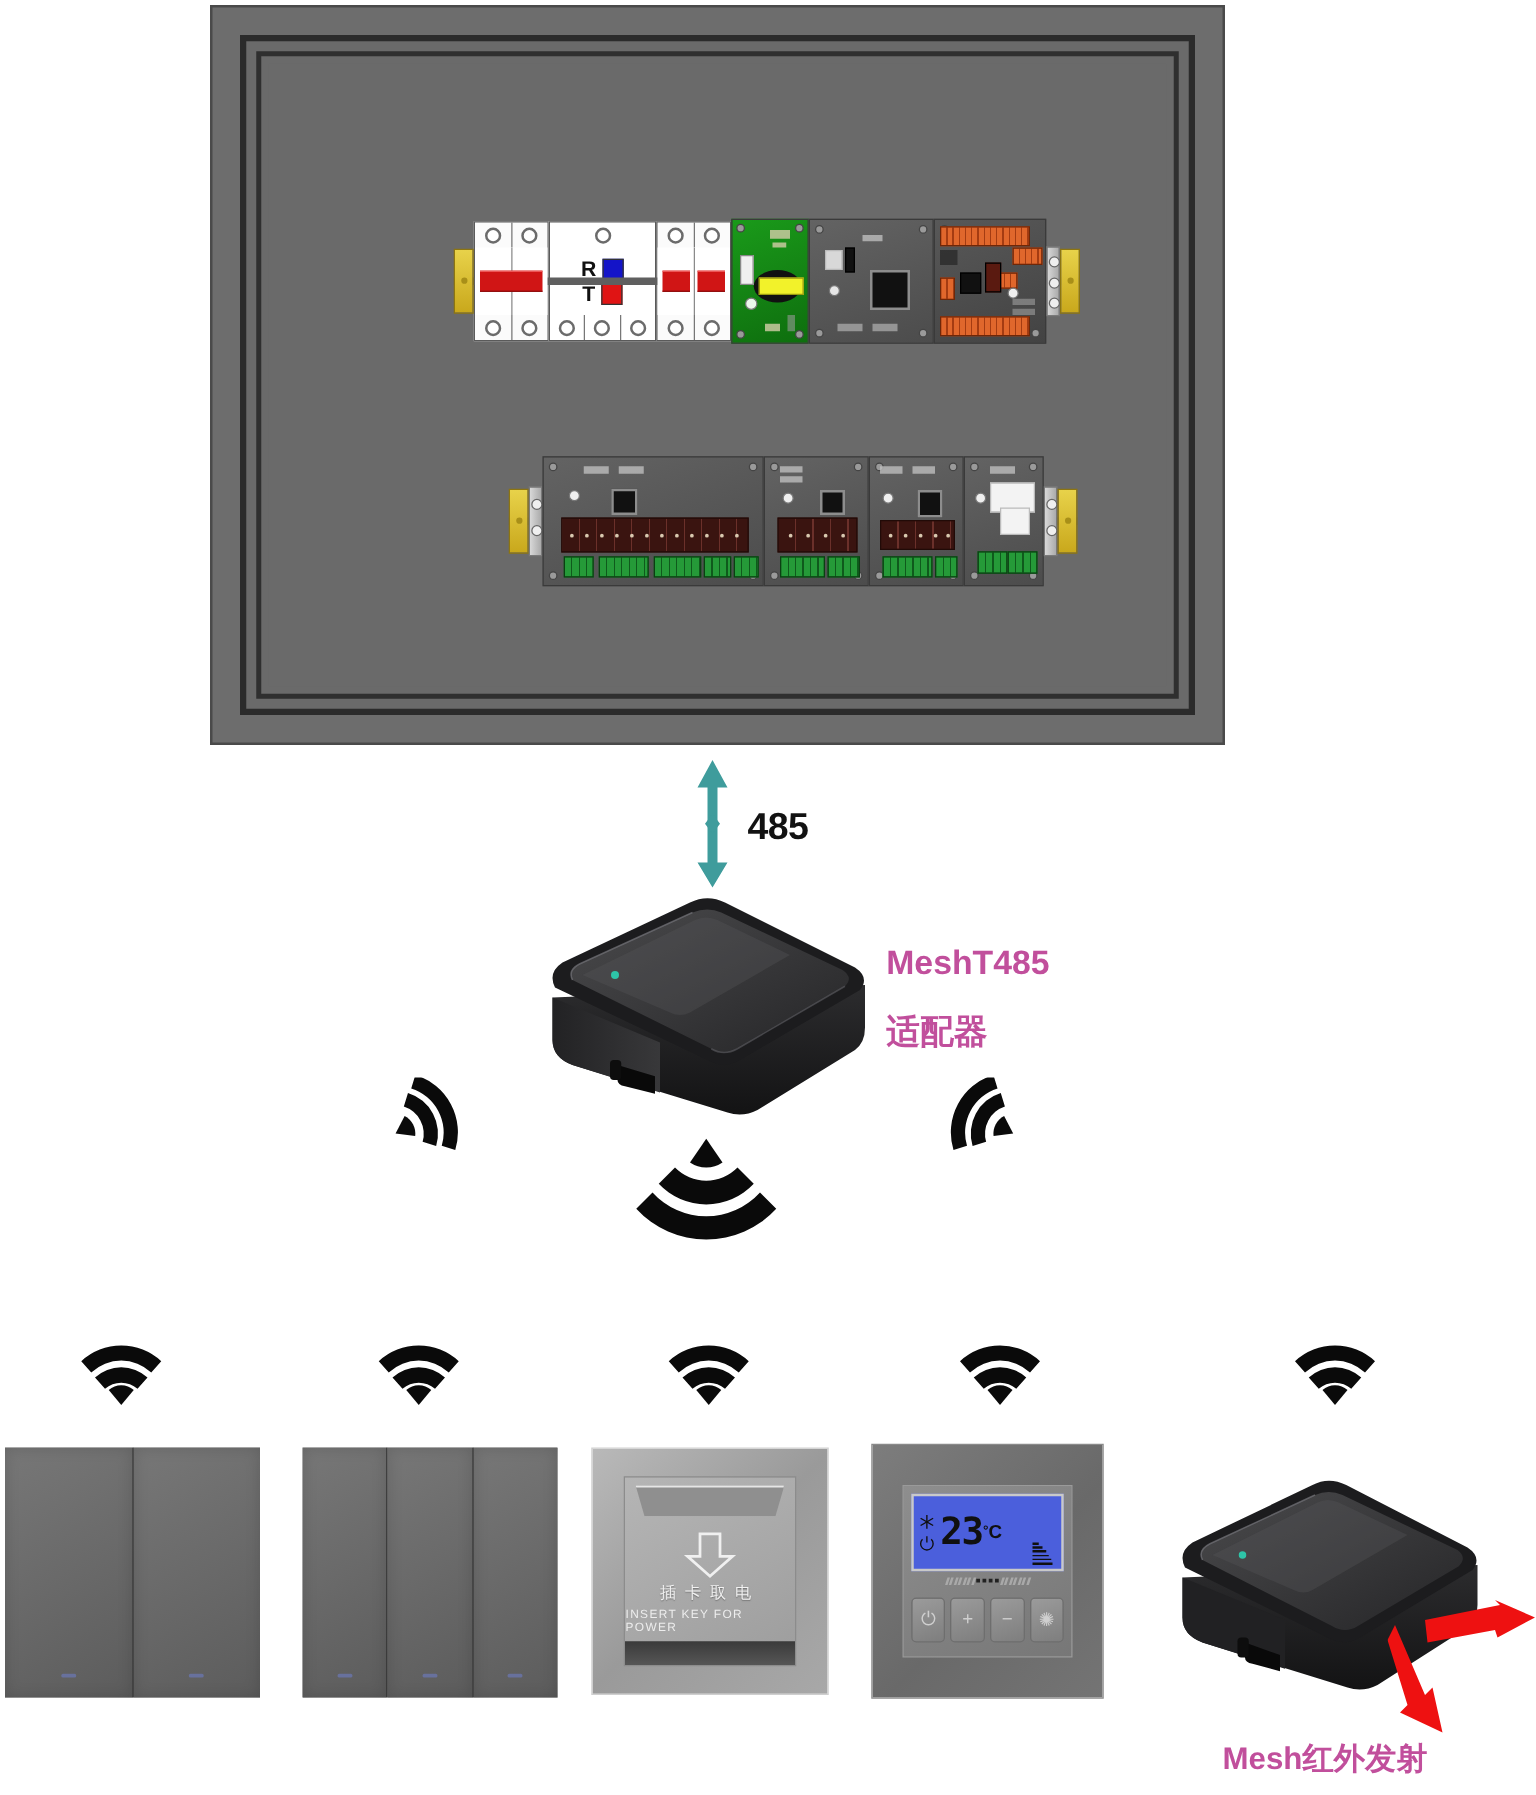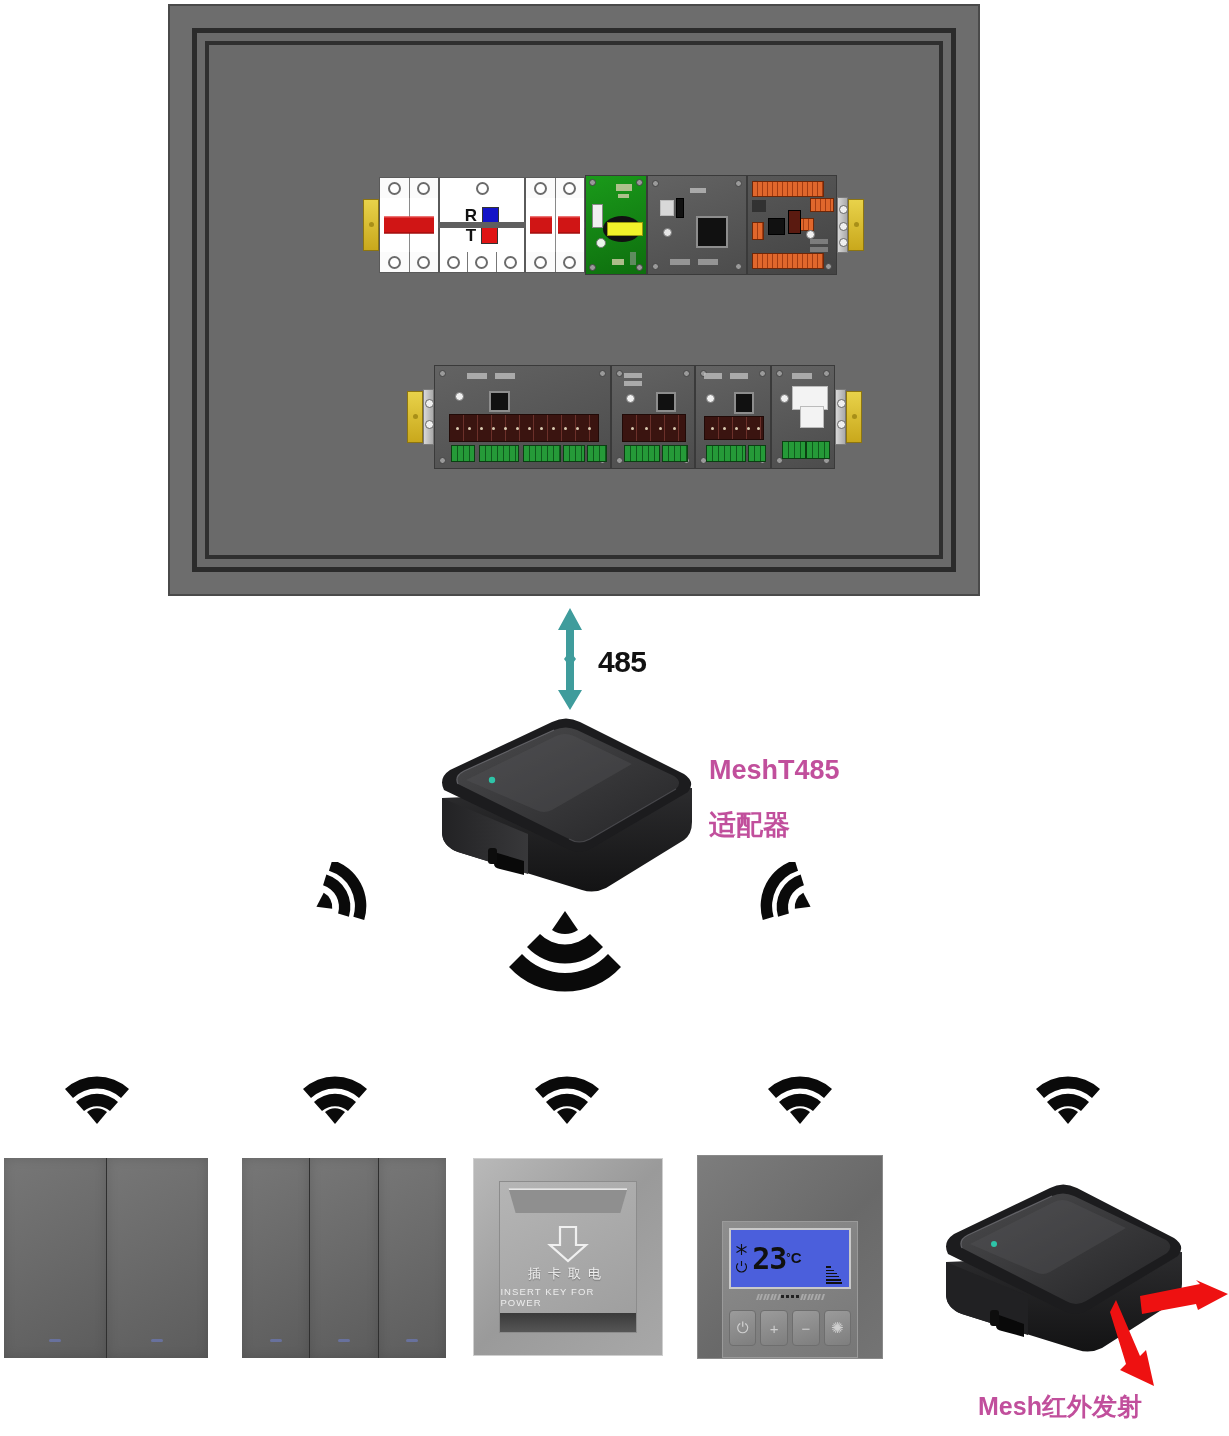--- a/index.html
+++ b/index.html
@@ -131,21 +131,21 @@
   .kc-cn{font-size:13px;color:#f2f2f2;letter-spacing:7px;margin-top:2px;
        font-family:"DejaVu Sans",sans-serif;text-shadow:0 1px 1px rgba(0,0,0,.35);}
   .kc-en{font-size:9.5px;color:#ededed;letter-spacing:1.1px;margin-top:3px;
        font-family:"Liberation Sans",sans-serif;}
   .kc-bottom{position:absolute;bottom:0;left:0;right:0;height:13%;
        background:linear-gradient(180deg,#3a3a3a,#565656);}
 
   
   #thermostat .th-plate{width:100%;height:100%;box-sizing:border-box;
        background:linear-gradient(135deg,#7d7d7d,#696969 55%,#747474);
-       border:1px solid #8a8a8a;display:flex;align-items:flex-end;justify-content:center;}
+       border:1px solid #8a8a8a;display:flex;align-items:center;justify-content:center;}
   .th-body{width:74%;height:68%;position:relative;
        background:linear-gradient(150deg,#8e8e8e,#777);border:1px solid #9a9a9a;
        box-sizing:border-box;padding:6px;display:flex;flex-direction:column;}
   .lcd{height:50%;background:#4b5fdc;border:2px solid #c9c9c9;box-sizing:border-box;
        position:relative;display:flex;align-items:center;}
   .lcd-left{width:18%;display:flex;flex-direction:column;align-items:center;
        justify-content:center;gap:4px;}
   .lcd-temp{font-size:30px;font-weight:bold;color:#101010;line-height:.85;
        font-family:"DejaVu Sans Mono",monospace;letter-spacing:-1px;}
   .lcd-unit{display:flex;align-items:flex-start;font-size:11px;color:#101010;font-weight:bold;}

